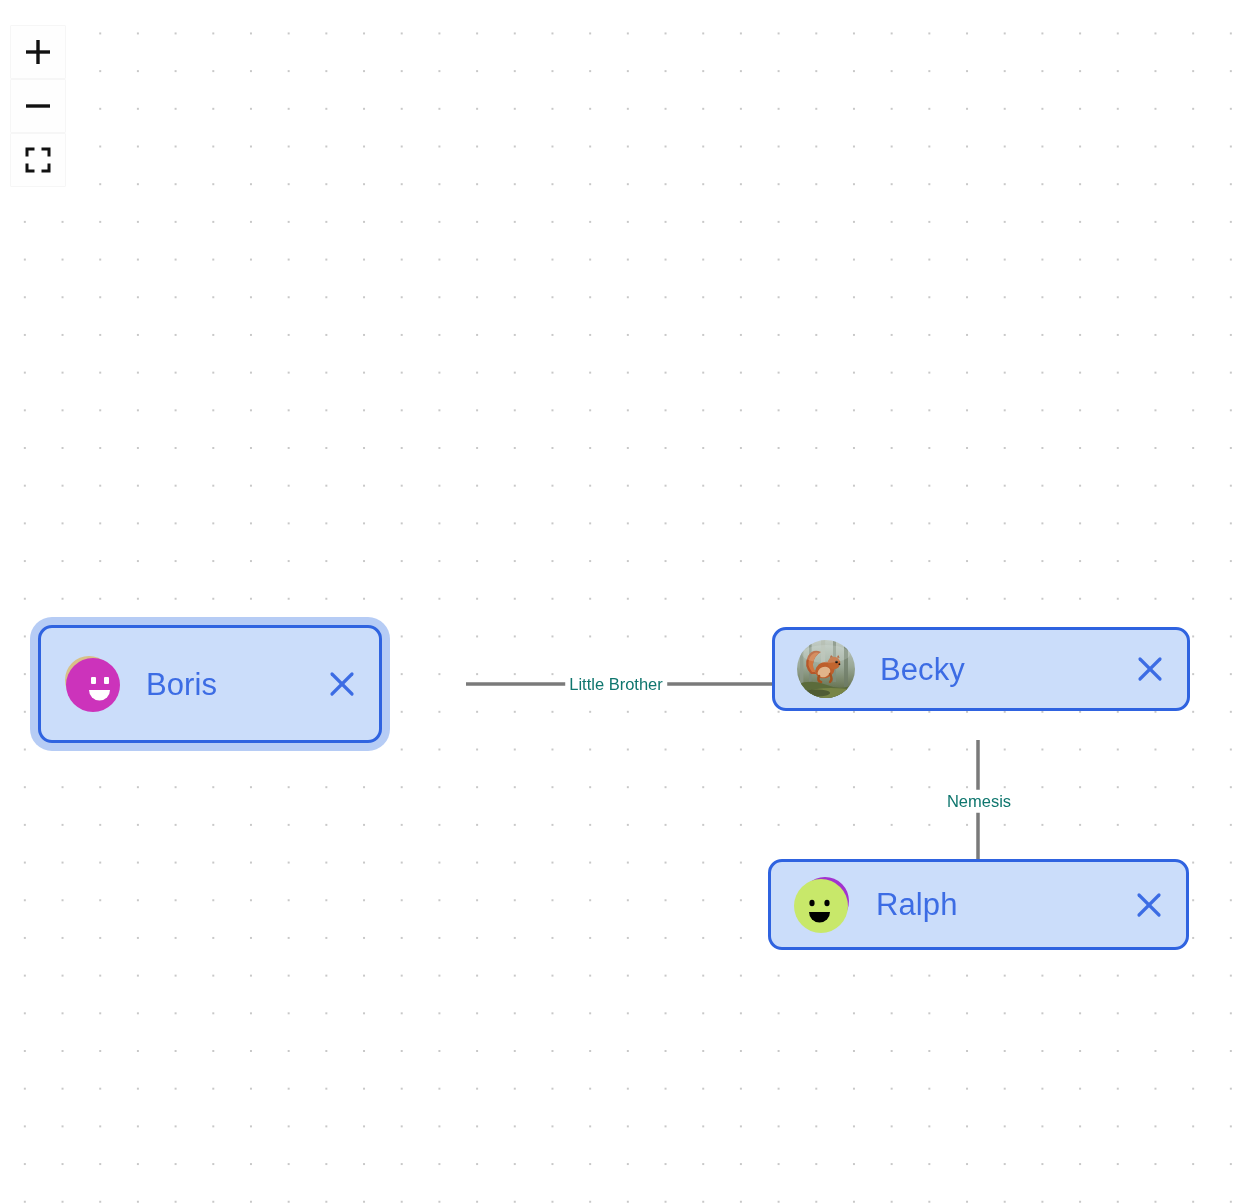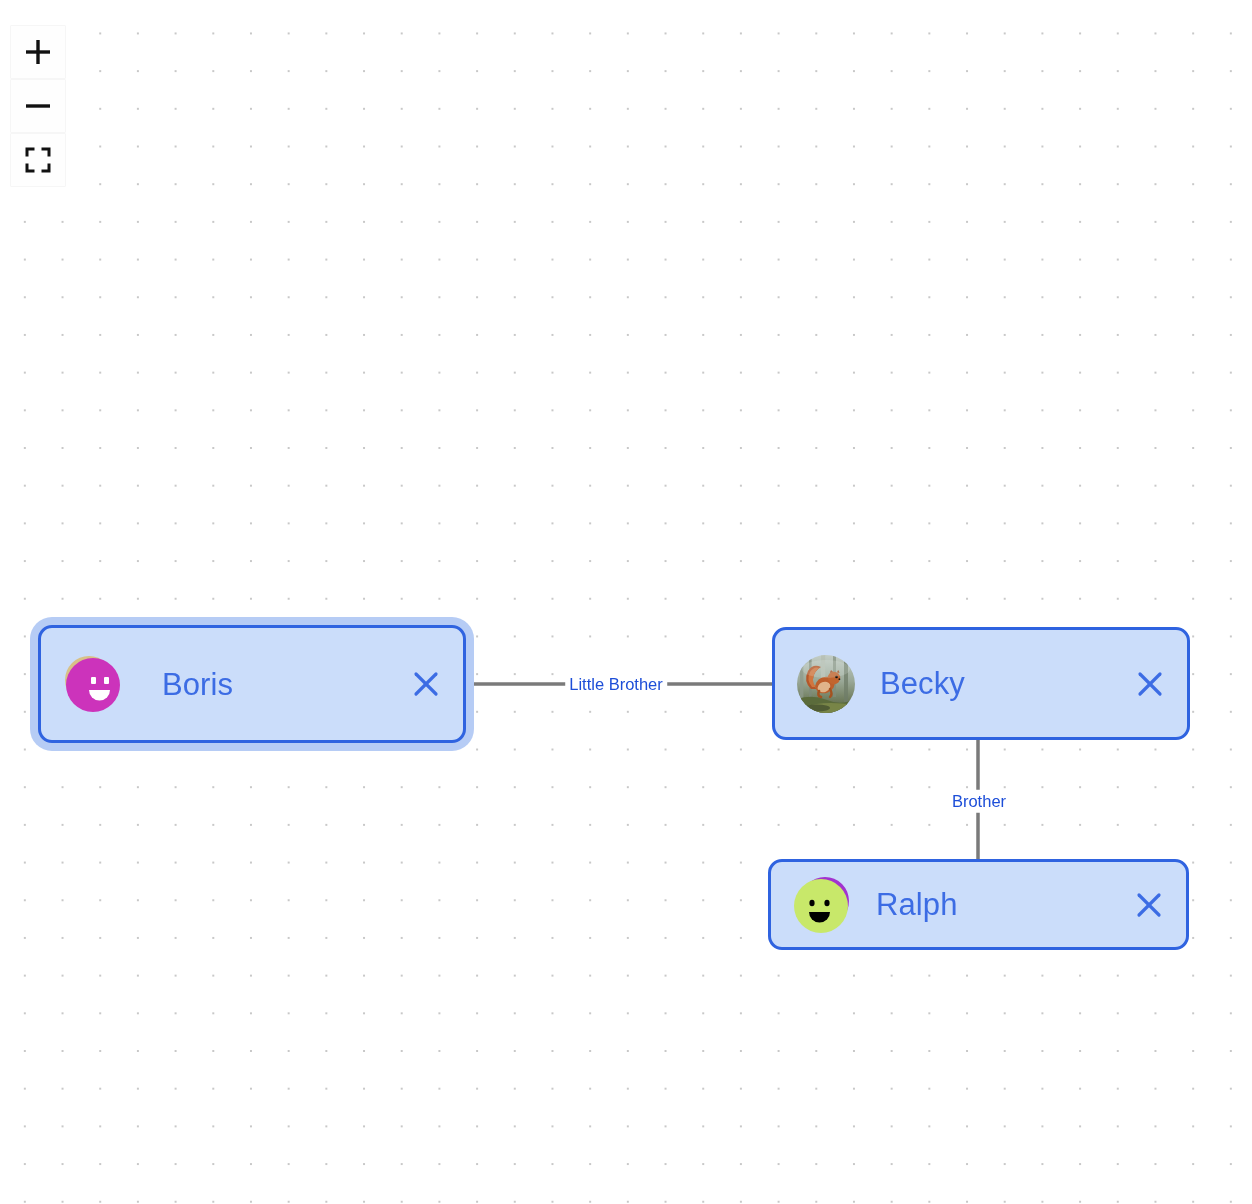--- a/index.html
+++ b/index.html
@@ -52,21 +52,21 @@
   .edge-layer {
     position: absolute;
     inset: 0;
     z-index: 5;
     pointer-events: none;
   }
   .edge-label {
     position: absolute;
     z-index: 7;
     background: #ffffff;
-    color: #1d4ed8;
+    color: #0f766e;
     font-size: 16.5px;
     line-height: 1;
     font-family: "Liberation Sans", sans-serif;
     white-space: nowrap;
     padding: 3px 4px;
     transform: translate(-50%, -50%);
   }
 
   
   .node {
@@ -119,37 +119,37 @@
     display: flex;
     align-items: center;
     justify-content: center;
     cursor: pointer;
     background: transparent;
     border: none;
     padding: 0;
   }
 
   
-  #node-boris { left: 38px;  top: 625px; width: 428px; height: 118px; gap: 16px; }
-  #node-becky { left: 772px; top: 627px; width: 418px; height: 113px; }
+  #node-boris { left: 38px;  top: 625px; width: 344px; height: 118px; }
+  #node-becky { left: 772px; top: 627px; width: 418px; height: 84px; }
   #node-ralph { left: 768px; top: 859px; width: 421px; height: 91px; }
 </style>
 </head>
 <body>
 
 <div id="canvas">
 
   <svg class="edge-layer" width="1252" height="1204" viewBox="0 0 1252 1204">
     <line x1="466" y1="684" x2="772" y2="684" stroke="#7a7a7a" stroke-width="3.5"></line>
     <line x1="978" y1="740" x2="978" y2="859" stroke="#7a7a7a" stroke-width="3.5"></line>
   </svg>
 
   <div class="edge-label" style="left:616px; top:684px;">Little Brother</div>
 
-  <div class="edge-label" style="left:979px; top:801px;">Brother</div>
+  <div class="edge-label" style="left:979px; top:801px;">Nemesis</div>
 
   <div class="node selected" id="node-boris">
 
     <div class="avatar">
       <svg width="58" height="58" viewBox="0 0 58 58">
         <circle cx="26" cy="25" r="24" fill="#d8c188"></circle>
         <circle cx="30" cy="30" r="27" fill="#cc33bb"></circle>
         <rect x="28" y="22" width="5" height="7" rx="1" fill="#ffffff"></rect>
         <rect x="41" y="22" width="5" height="7" rx="1" fill="#ffffff"></rect>
         <path d="M26 35 L47 35 A10.5 10.5 0 0 1 26 35 Z" fill="#ffffff"></path>

